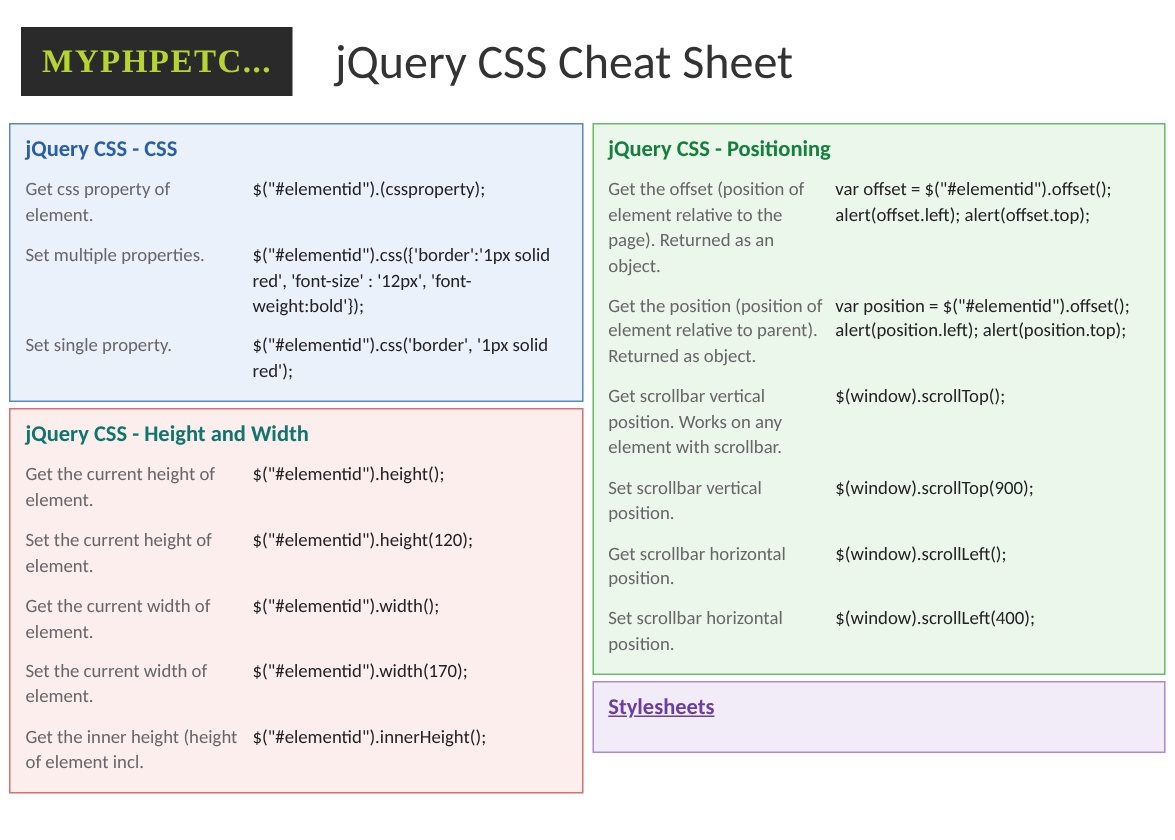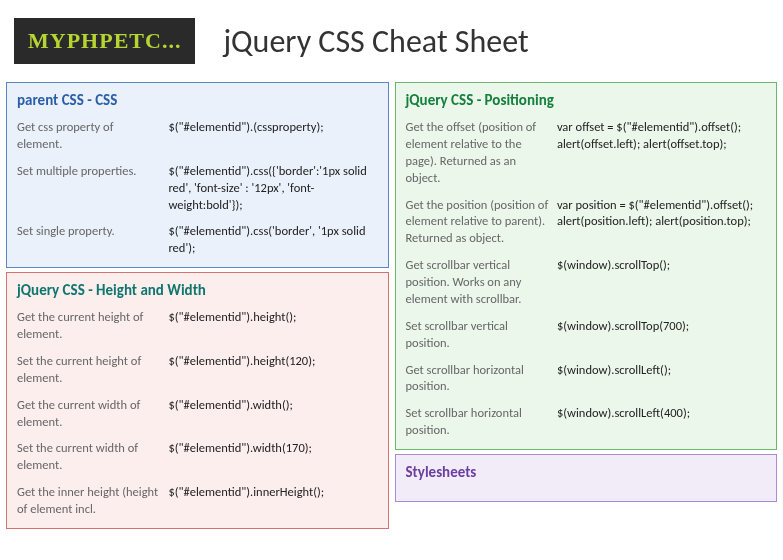--- a/index.html
+++ b/index.html
@@ -53,21 +53,21 @@
   .panel-purple{ background: #f2ecf9; border-color: #a98bcf; }
   .panel h2 {
     font-size: 15px;
     font-weight: bold;
     margin-bottom: 10px;
     font-family: "Segoe UI", Calibri, Arial, sans-serif;
   }
   .panel-blue h2 { color: #2a5ea8; }
   .panel-red  h2 { color: #0f766e; }
   .panel-green h2{ color: #15803d; }
-  .panel-purple h2{ color: #6b3fa0; }
+  .panel-purple h2{ color: #6b3fa0; text-decoration: underline; }
   .row {
     display: flex;
     margin-bottom: 10px;
     font-size: 12.5px;
     line-height: 1.35;
   }
   .row:last-child { margin-bottom: 0; }
   .desc {
     width: 42%;
     color: #666;
@@ -85,21 +85,21 @@
 <div class="header">
   <div class="logo">MYPHPETC...</div>
   <div class="title">jQuery CSS Cheat Sheet</div>
 </div>
 
 <div class="columns">
 
   <div class="col">
 
     <div class="panel panel-blue">
-      <h2>parent CSS - CSS</h2>
+      <h2>jQuery CSS - CSS</h2>
       <div class="row">
         <div class="desc">Get css property of element.</div>
         <div class="code">$("#elementid").(cssproperty);</div>
       </div>
       <div class="row">
         <div class="desc">Set multiple properties.</div>
         <div class="code">$("#elementid").css({'border':'1px solid red',  'font-size' : '12px', 'font-weight:bold'});</div>
       </div>
       <div class="row">
         <div class="desc">Set single property.</div>
@@ -144,21 +144,21 @@
       <div class="row">
         <div class="desc">Get the position (position of element relative to parent). Returned as object.</div>
         <div class="code">var position = $("#elementid").offset(); alert(position.left); alert(position.top);</div>
       </div>
       <div class="row">
         <div class="desc">Get scrollbar vertical position. Works on any element with scrollbar.</div>
         <div class="code">$(window).scrollTop();</div>
       </div>
       <div class="row">
         <div class="desc">Set scrollbar vertical position.</div>
-        <div class="code">$(window).scrollTop(700);</div>
+        <div class="code">$(window).scrollTop(900);</div>
       </div>
       <div class="row">
         <div class="desc">Get scrollbar horizontal position.</div>
         <div class="code">$(window).scrollLeft();</div>
       </div>
       <div class="row">
         <div class="desc">Set scrollbar horizontal position.</div>
         <div class="code">$(window).scrollLeft(400);</div>
       </div>
     </div>

